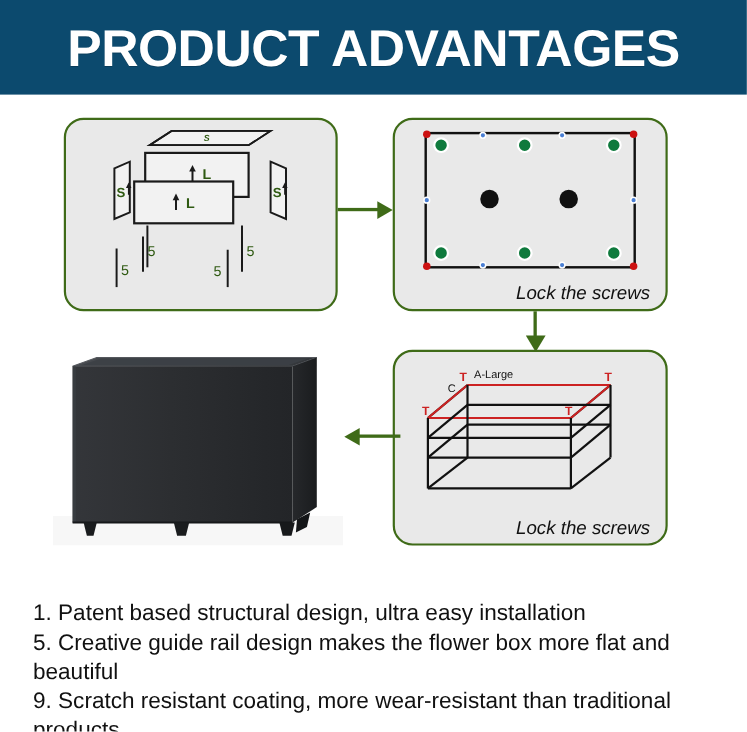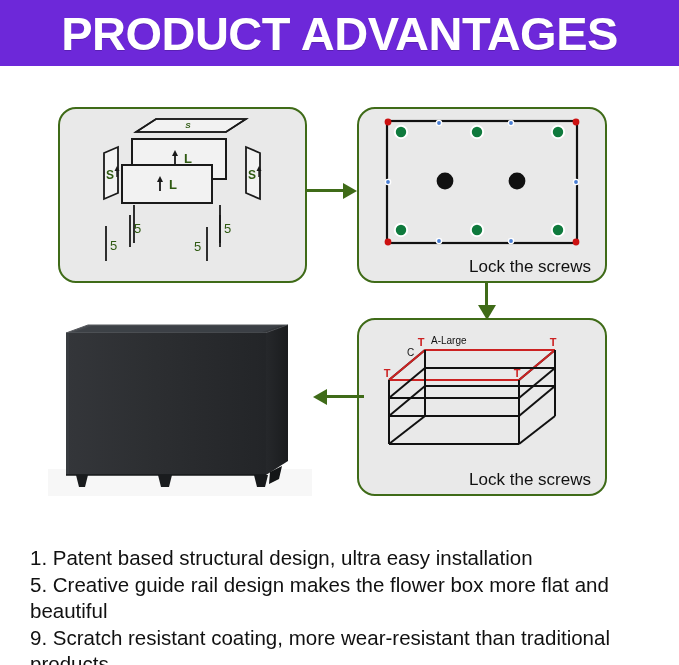--- a/index.html
+++ b/index.html
@@ -15,22 +15,22 @@
     font-family: "Liberation Sans", sans-serif;
     color: #111111;
   }
 
   
   .header-band {
     position: absolute;
     left: 0;
     top: 0;
     width: 679px;
-    height: 66px;
-    background: #6d28d9;
+    height: 86px;
+    background: #0c4a6e;
     display: flex;
     align-items: center;
     justify-content: center;
   }
   .header-title {
     color: #ffffff;
     font-size: 47px;
     font-weight: bold;
     letter-spacing: -0.5px;
     line-height: 1;
@@ -50,20 +50,21 @@
   #panel-screws   { left: 357px; top: 107px; width: 250px; height: 176px; }
   #panel-frame    { left: 357px; top: 318px; width: 250px; height: 178px; }
 
   .panel-caption {
     position: absolute;
     right: 14px;
     bottom: 4px;
     font-size: 17px;
     color: #111;
     white-space: nowrap;
+    font-style: italic;
   }
 
   
   .arrow { position: absolute; }
   .arrow-line { position: absolute; background: #3f6b18; }
   .arrow-head { position: absolute; width: 0; height: 0; }
 
   #arrow-1-2 { left: 307px; top: 183px; width: 52px; height: 16px; }
   #arrow-1-2 .arrow-line { left: 0; top: 6px; width: 40px; height: 3px; }
   #arrow-1-2 .arrow-head {

